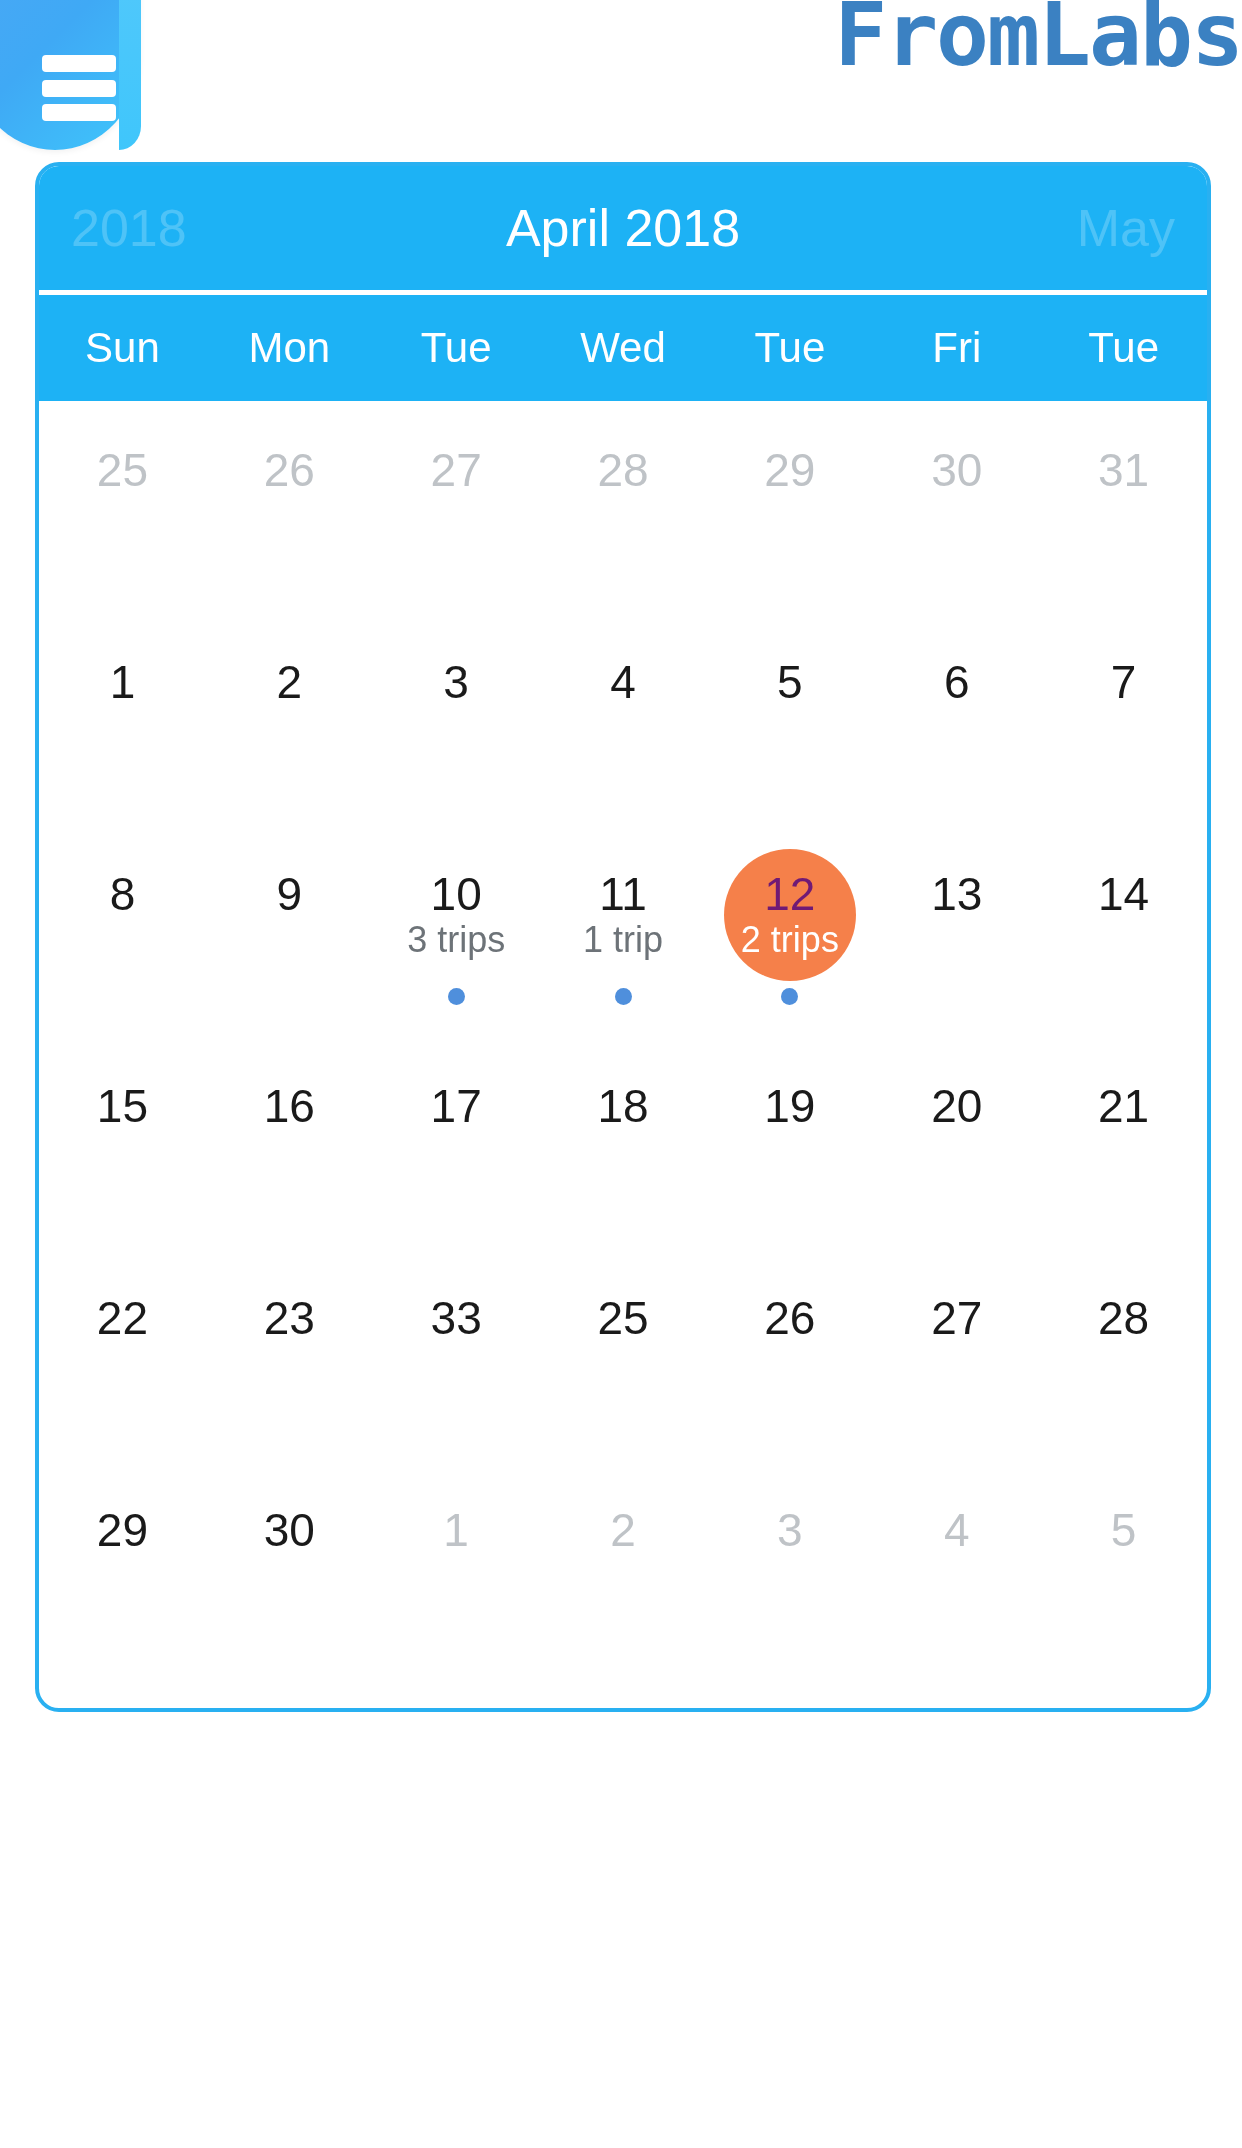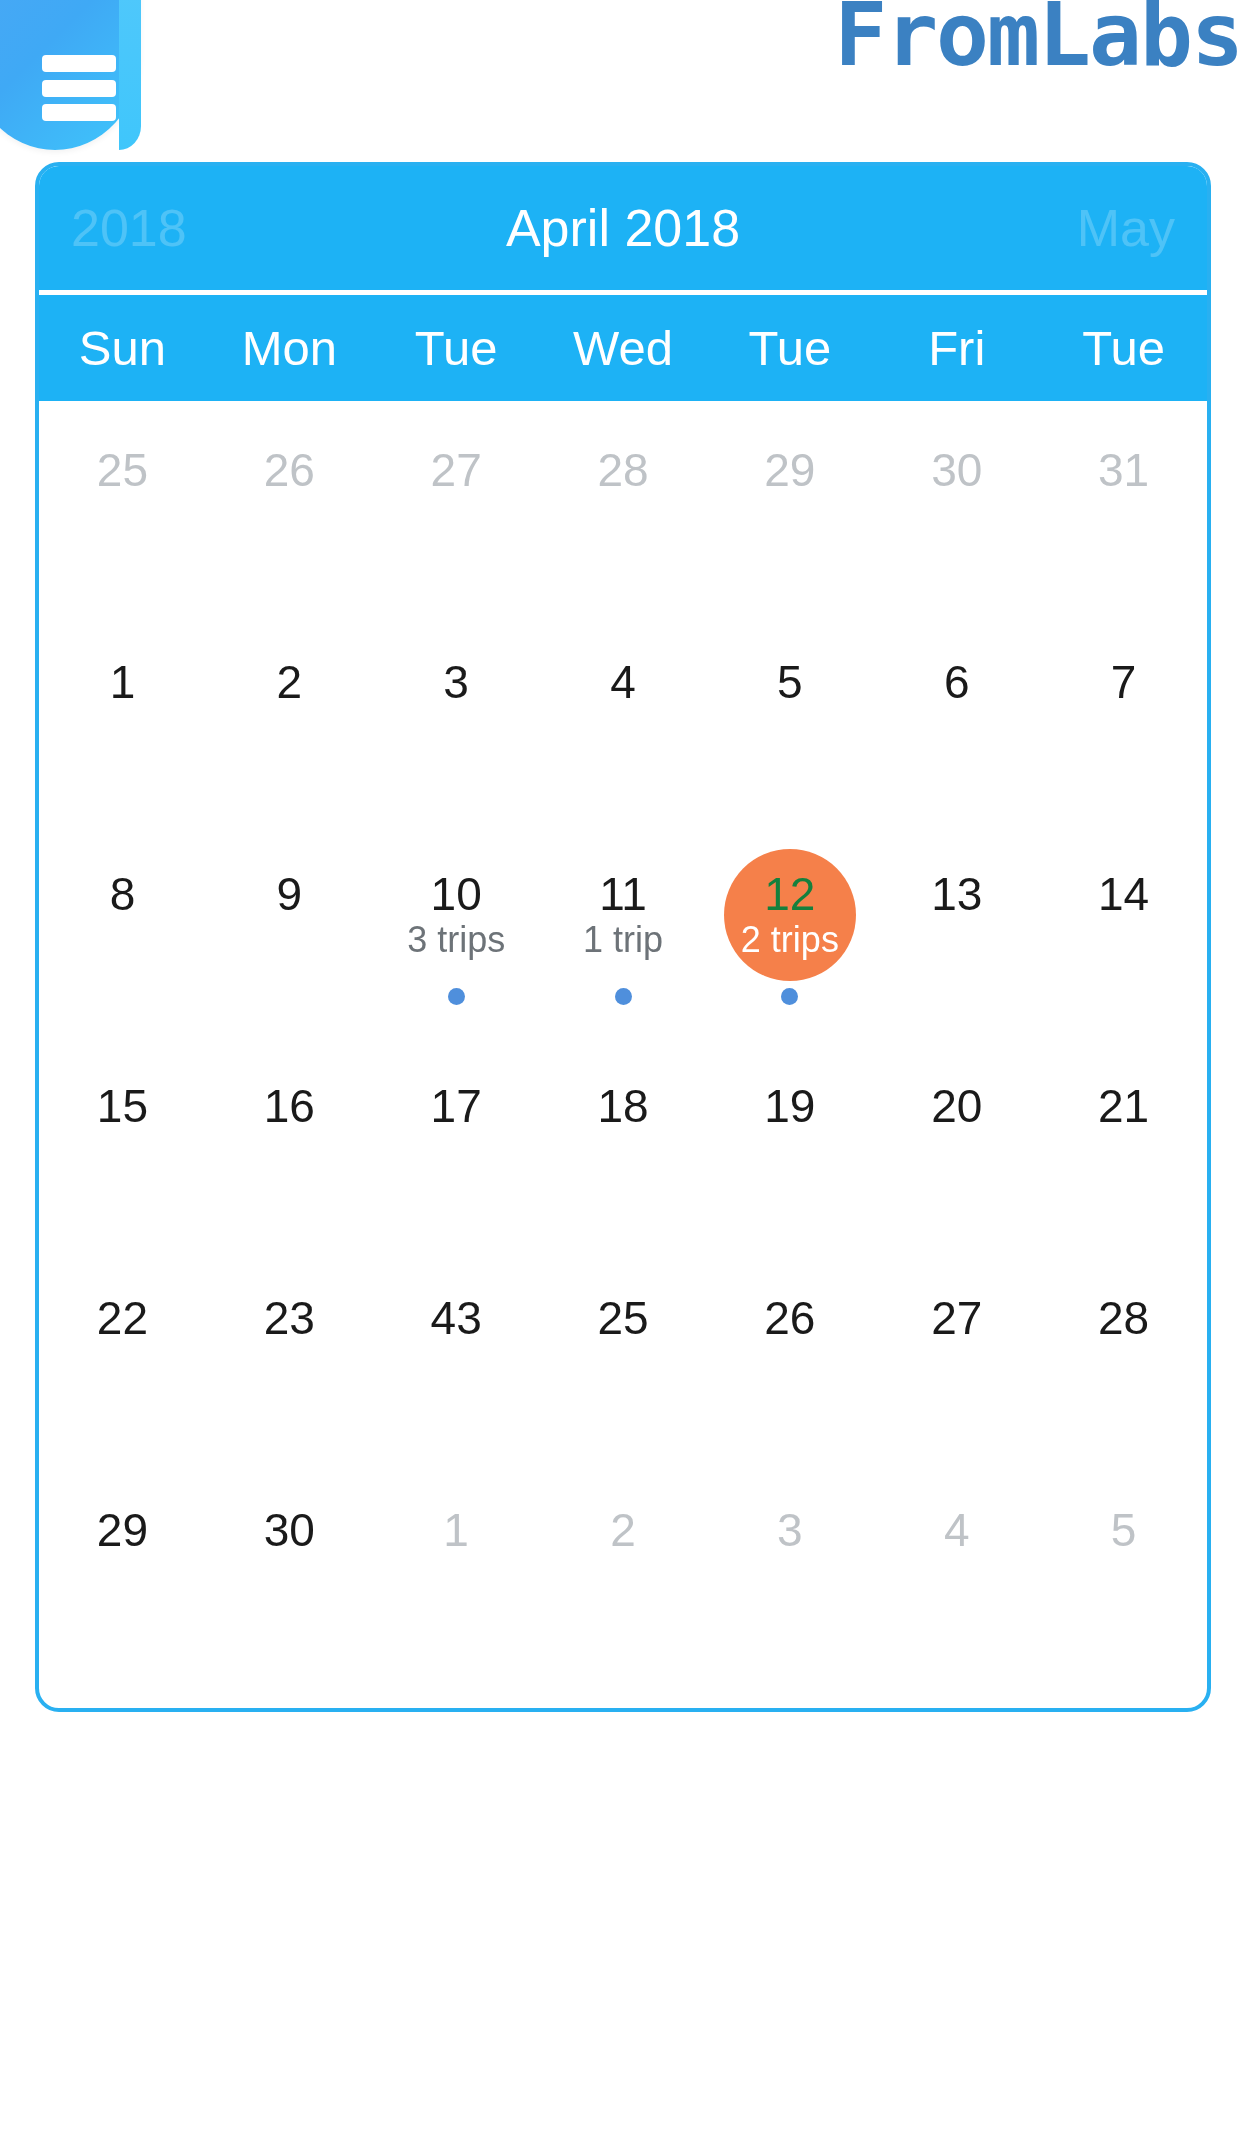--- a/index.html
+++ b/index.html
@@ -77,21 +77,21 @@
   }
 
   .head-rule{ width:100%; height:5px; background:#ffffff; }
 
   .dow-row{
     width:100%; height:106px; background:#1DB2F5;
     display:flex; align-items:center;
   }
   .dow{
     flex:1; text-align:center; color:#ffffff;
-    font-size:49px; font-weight:400;
+    font-size:42px; font-weight:400;
   }
 
   .grid{ width:100%; background:#ffffff; padding-top:2px; }
   .week{ display:flex; width:100%; height:212px; }
   .cell{
     flex:1; position:relative;
     display:flex; flex-direction:column; align-items:center;
     padding-top:44px;
   }
   .daynum{
@@ -107,21 +107,21 @@
     width:17px; height:17px; border-radius:50%;
     background:#4F8FDC; margin-top:30px;
     position:relative; z-index:3;
   }
   .sel-circle{
     position:absolute; top:22px; left:50%;
     transform:translateX(-50%);
     width:132px; height:132px; border-radius:50%;
     background:#F5804A; z-index:1;
   }
-  .cell.selected .daynum{ color:#15803d; }
+  .cell.selected .daynum{ color:#701a75; }
   .cell.selected .trips{ color:#ffffff; }
 </style>
 </head>
 <body>
 
 <div id="root">
 
   <div class="topbar">
     <div class="menu-blob"></div>
     <div class="hamburger">
@@ -255,21 +255,21 @@
           </div>
         </div>
         <div class="week">
           <div class="cell">
             <div class="daynum">22</div>
           </div>
           <div class="cell">
             <div class="daynum">23</div>
           </div>
           <div class="cell">
-            <div class="daynum">43</div>
+            <div class="daynum">33</div>
           </div>
           <div class="cell">
             <div class="daynum">25</div>
           </div>
           <div class="cell">
             <div class="daynum">26</div>
           </div>
           <div class="cell">
             <div class="daynum">27</div>
           </div>

